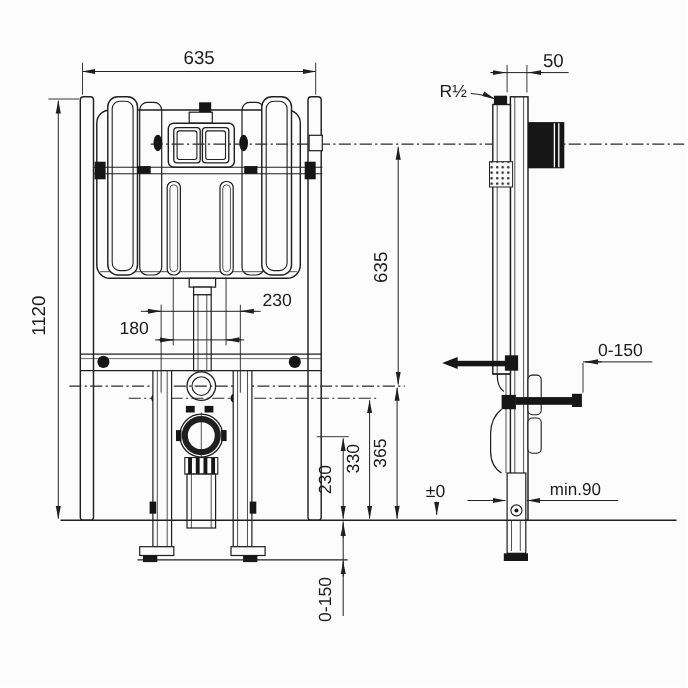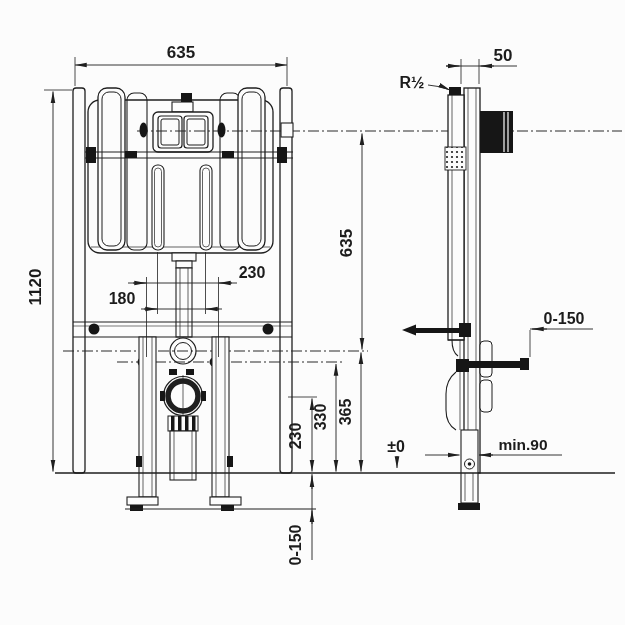--- a/index.html
+++ b/index.html
@@ -1,18 +1,18 @@
 <!DOCTYPE html>
 <html><head>
 <meta charset="utf-8">
 <style>
   html,body{margin:0;padding:0;background:#fff;}
   .canvas{
     position:relative;width:625px;height:625px;background:#fcfcfc;
-    font-family:"Liberation Sans", sans-serif;overflow:hidden;font-weight:bold;
+    font-family:"Liberation Sans", sans-serif;overflow:hidden;
   }
   svg{position:absolute;left:0;top:0;}
   text{fill:#1c1c1c;font-family:"Liberation Sans", sans-serif;}
   .dim{font-size:17px;}
   .dim-s{font-size:16px;}
   .dim-xs{font-size:15.5px;}
   .ln{stroke:#1f1f1f;fill:none;}
   .fw{fill:#fcfcfc;stroke:#1f1f1f;}
   .blk{fill:#161616;stroke:none;}
   .dd{stroke:#2a2a2a;fill:none;stroke-width:1;stroke-dasharray:11 3 2 3;}

